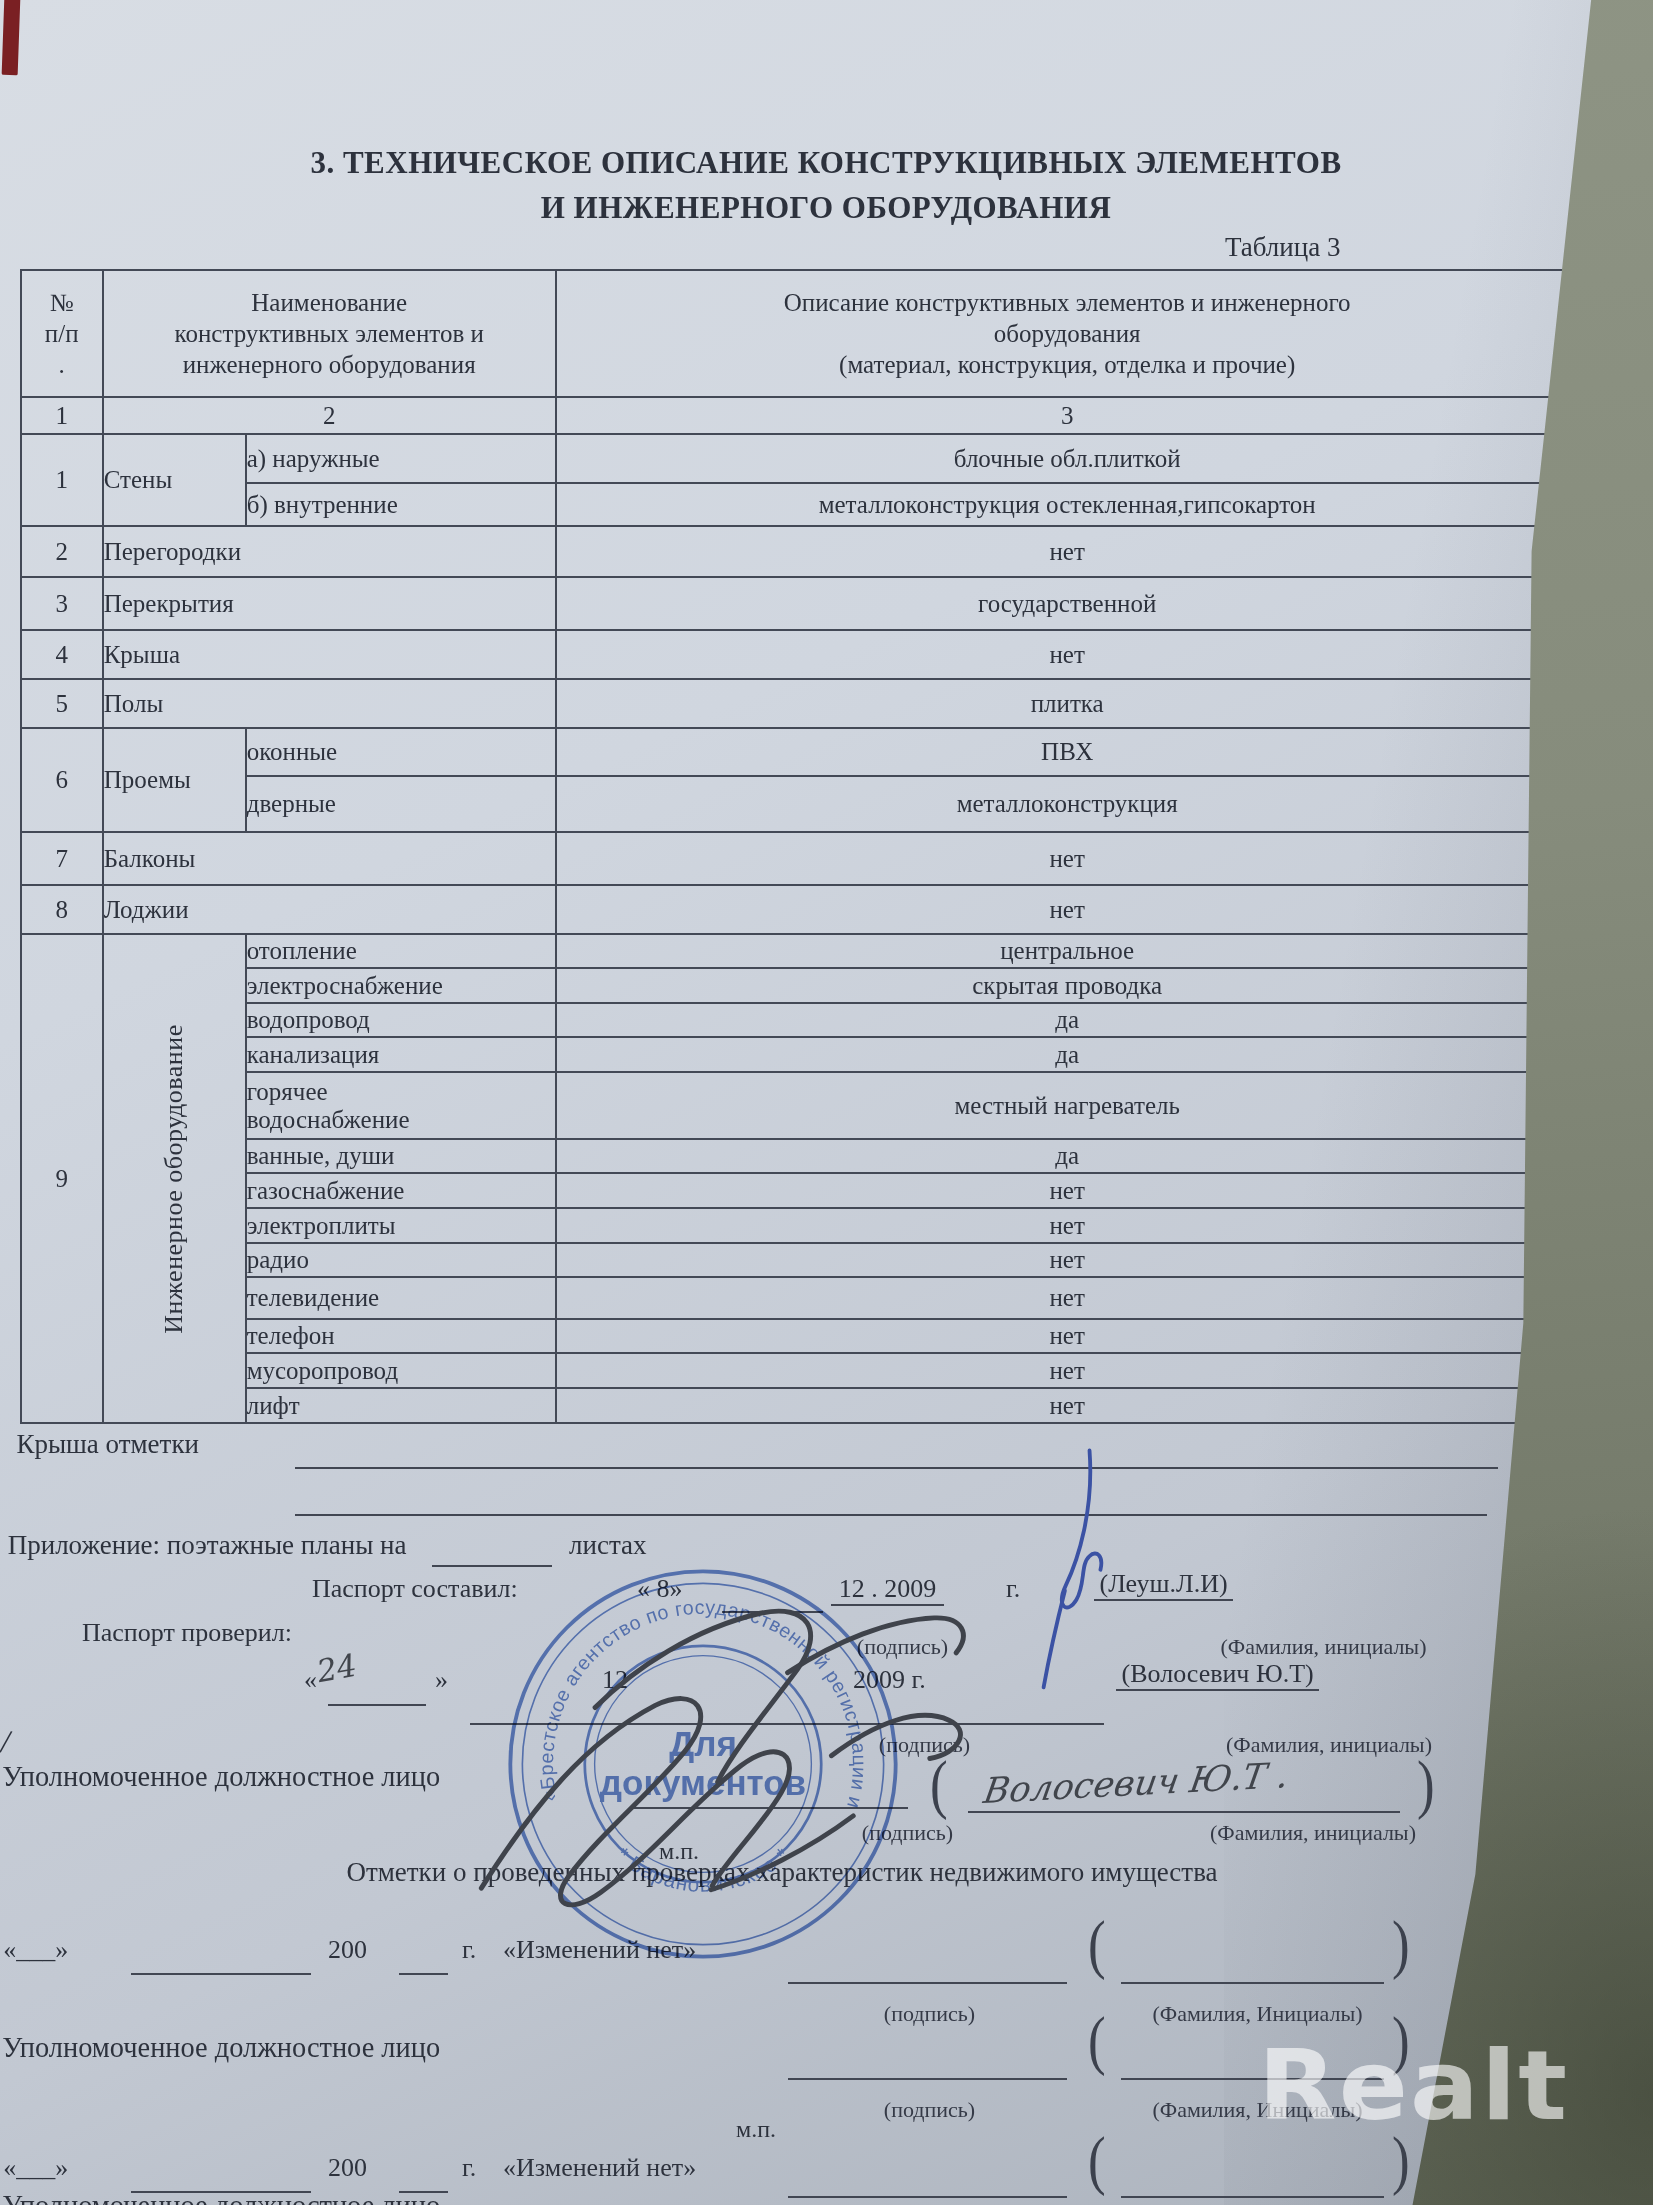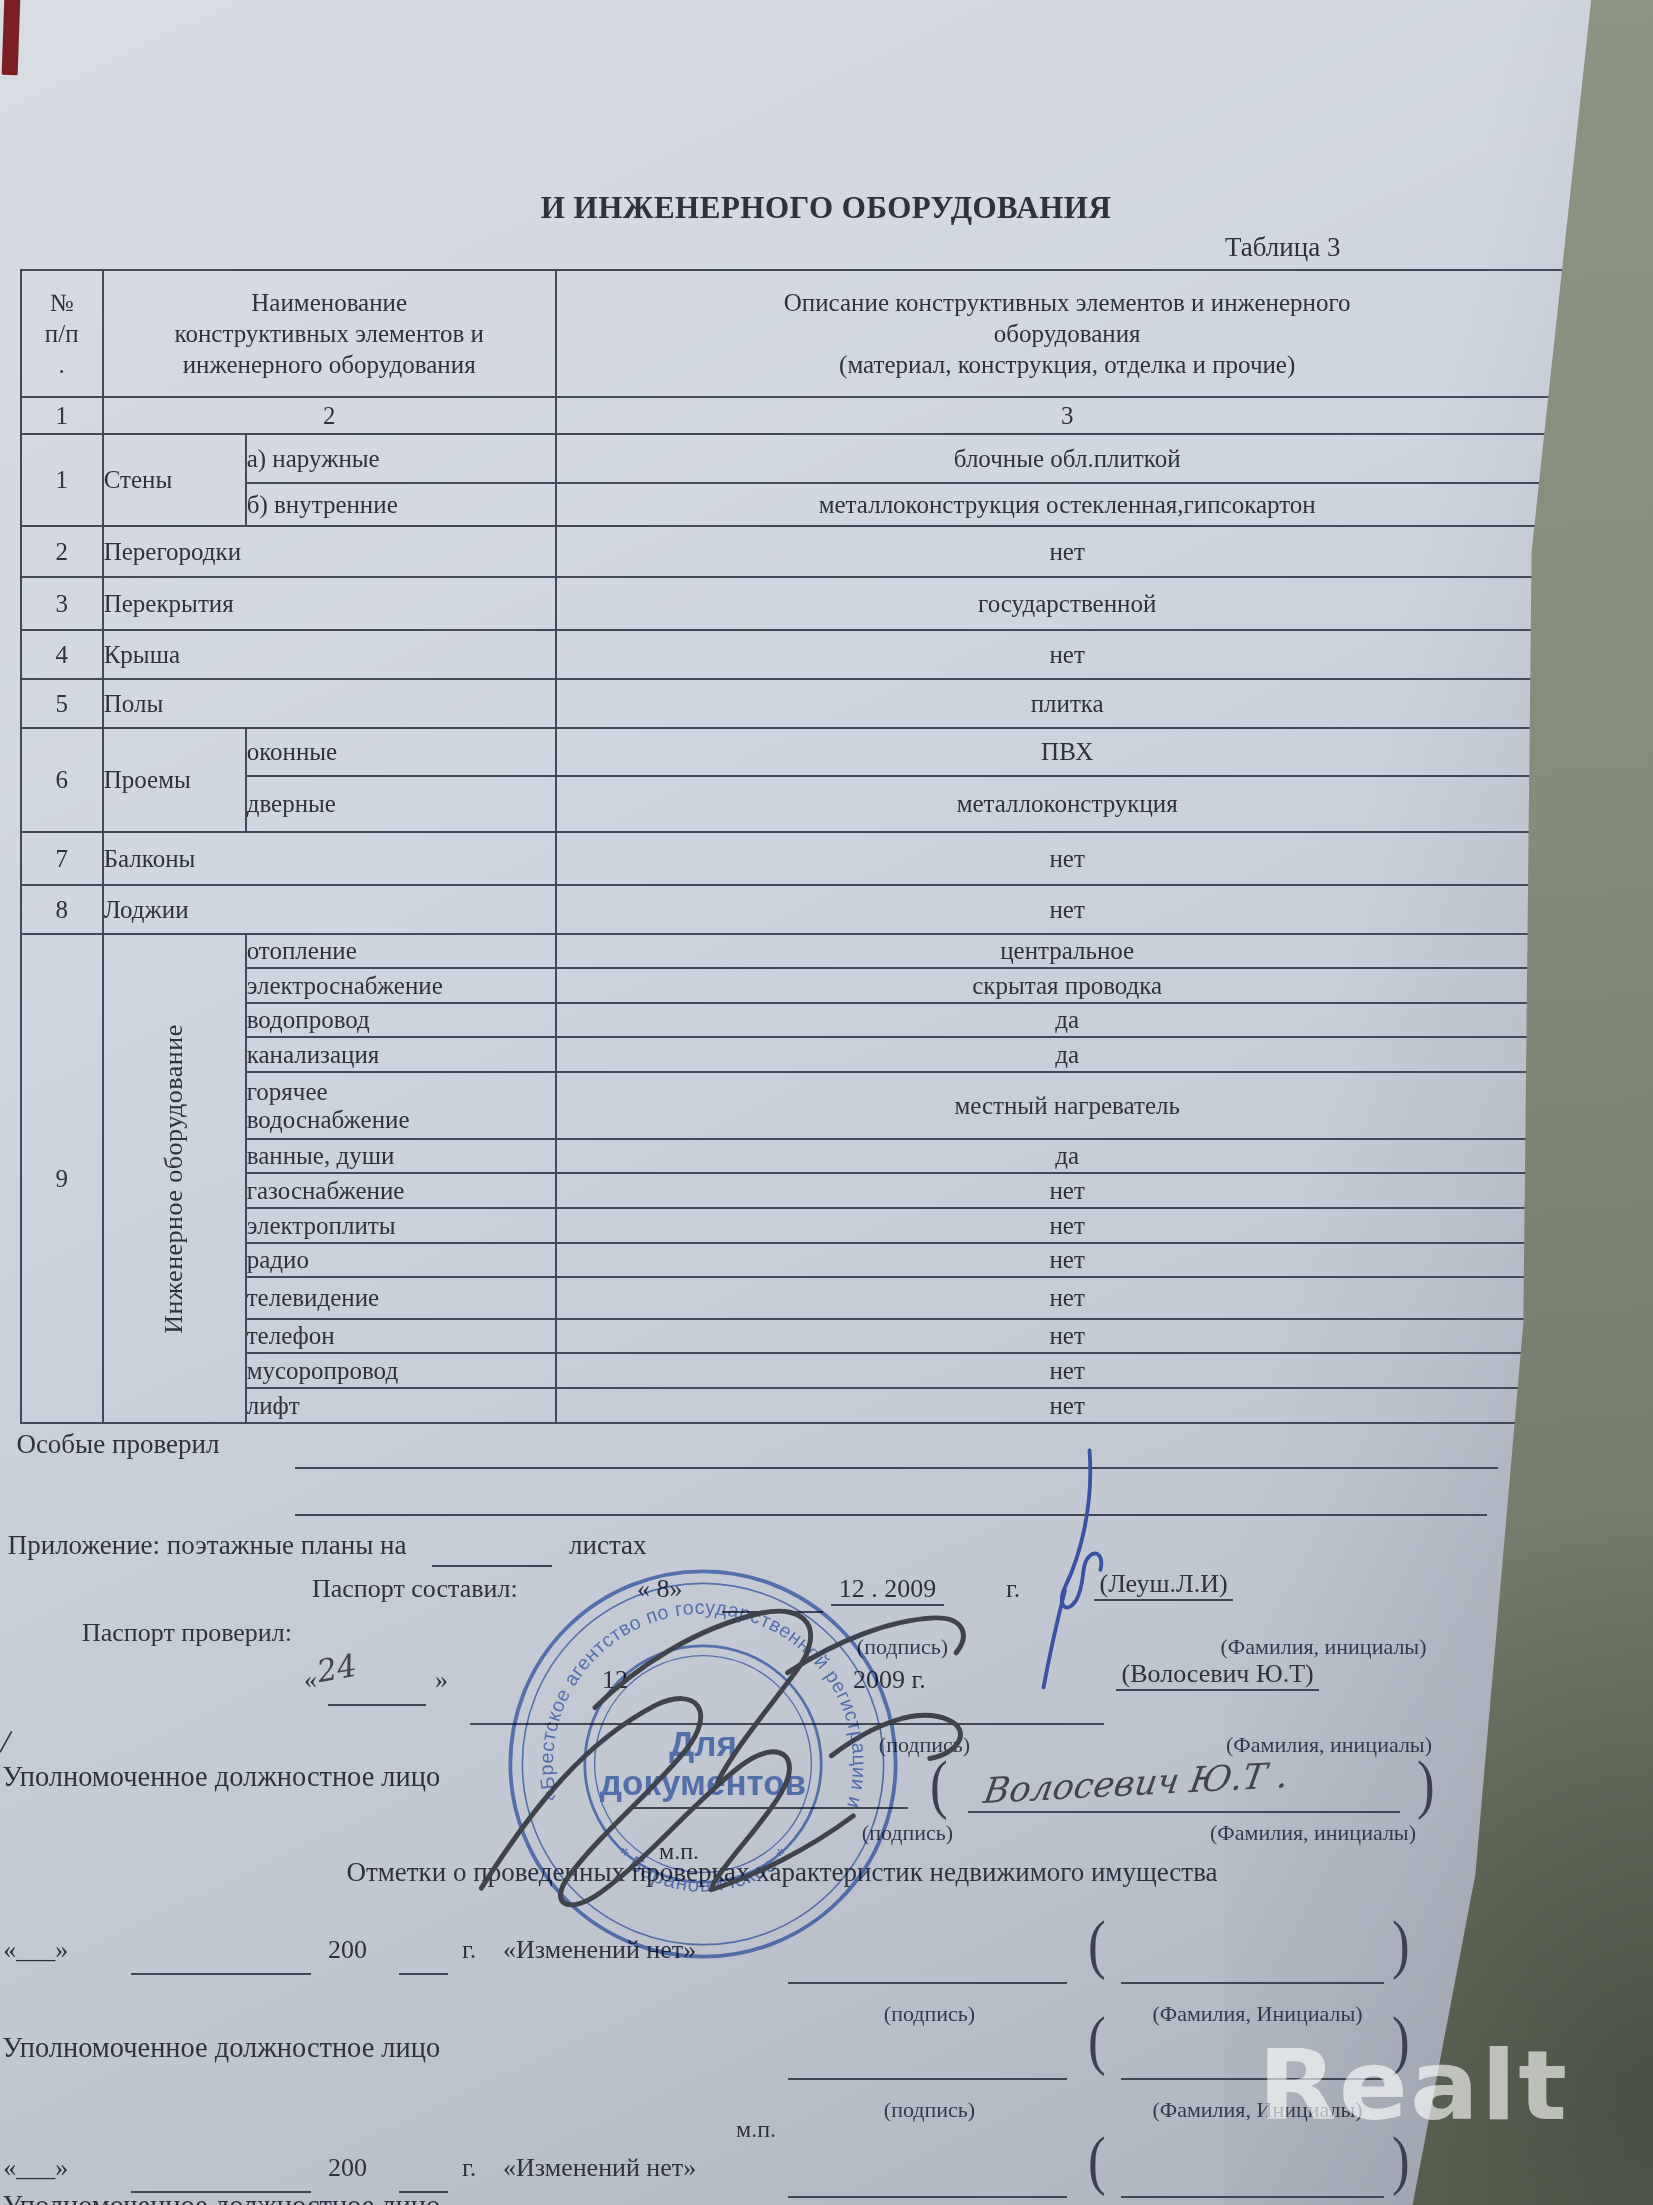--- a/index.html
+++ b/index.html
@@ -41,20 +41,21 @@
     transform:scaleY(.95);}
   .paren{position:absolute;font-size:53px;font-weight:normal;color:#3c414d;transform:scaleY(1.25);}
 </style>
 </head>
 <body>
 
 <div class="scene">
   <div class="paper">
     <div class="edge-shade"></div>
 
+    <div class="title" style="top:145px">3. ТЕХНИЧЕСКОЕ ОПИСАНИЕ КОНСТРУКЦИВНЫХ ЭЛЕМЕНТОВ</div>
     <div class="title" style="top:190px">И ИНЖЕНЕРНОГО ОБОРУДОВАНИЯ</div>
     <div class="t" style="left:1225px;top:232px;font-size:27px">Таблица 3</div>
 
     <table class="main">
       <colgroup>
           <col style="width:82px">
           <col style="width:143px">
           <col style="width:310px">
           <col style="width:1023px">
         </colgroup>
@@ -178,21 +179,21 @@
             <td class="name">мусоропровод</td>
             <td class="val">нет</td>
           </tr>
       <tr style="height:35px">
             <td class="name">лифт</td>
             <td class="val">нет</td>
           </tr>
     </tbody>
       </table>
 
-    <div class="t" style="left:16.4px;top:1429px;font-size:27px">Особые проверил</div>
+    <div class="t" style="left:16.4px;top:1429px;font-size:27px">Крыша отметки</div>
     <div class="u" style="left:295px;top:1467px;width:1203px"></div>
     <div class="u" style="left:295px;top:1514px;width:1192px"></div>
 
     <div class="t" style="left:7.7px;top:1530px;font-size:27px">Приложение: поэтажные планы на</div>
     <div class="u" style="left:432px;top:1565px;width:120px"></div>
     <div class="t" style="left:569px;top:1530px;font-size:27px">листах</div>
 
     <div class="t" style="left:312px;top:1574px">Паспорт составил:</div>
     <div class="t" style="left:637px;top:1574px">« 8»</div>
     <div class="u" style="left:722px;top:1611px;width:101px"></div>

